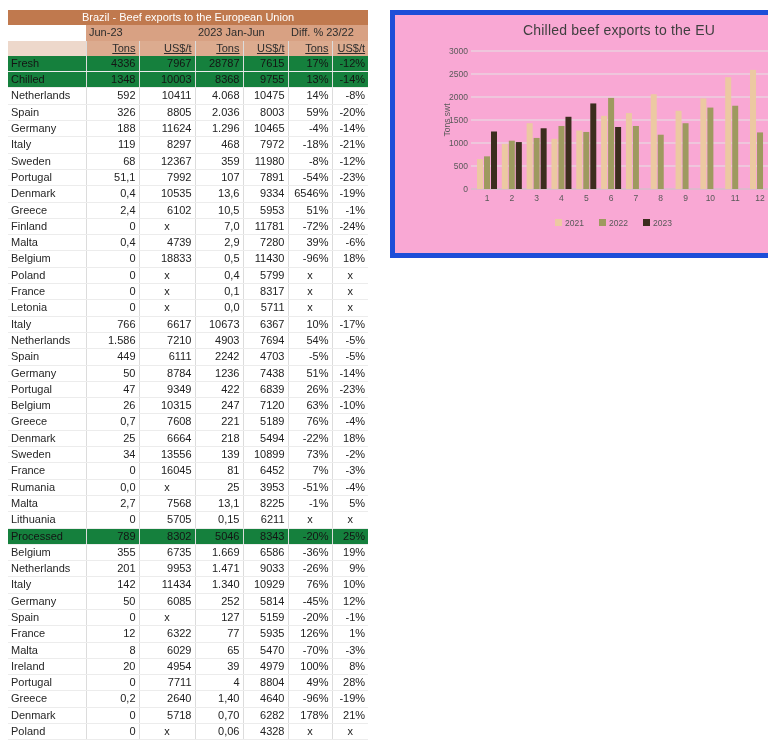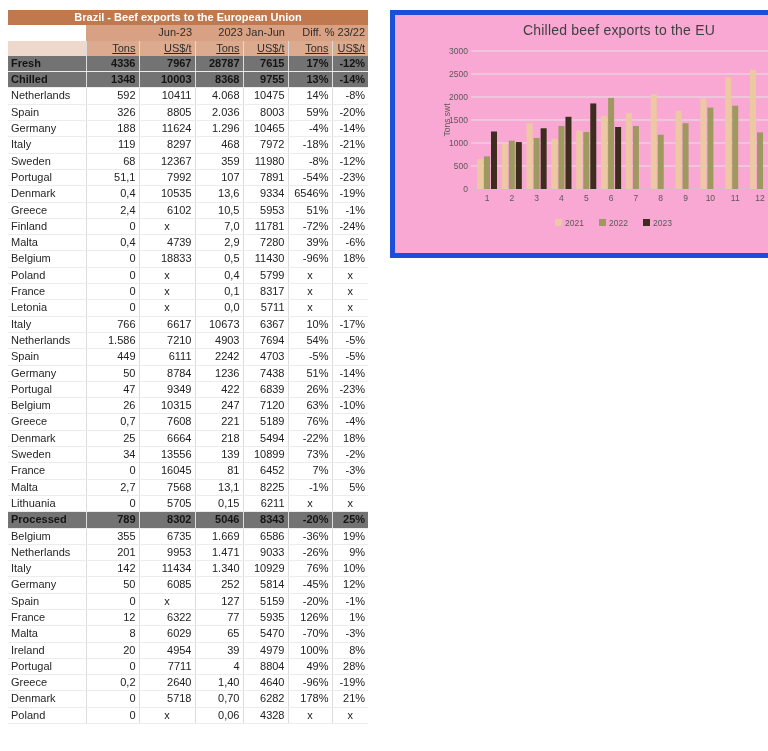--- a/index.html
+++ b/index.html
@@ -4,29 +4,29 @@
 <style>
   html,body{margin:0;padding:0;}
   body{
     width:768px;height:751px;background:#ffffff;position:relative;
     font-family:"Liberation Sans", sans-serif;
   }
   
   .table-wrap{position:absolute;left:8px;top:10px;width:360px;}
   table{border-collapse:collapse;width:100%;table-layout:fixed;font-size:11px;color:#222;}
   th,td{padding:0 3px;height:15.3px;line-height:15.3px;white-space:nowrap;overflow:hidden;}
-  .title-row th{background:#C0794E;color:#ffffff;font-weight:700;text-align:center;font-size:11px;}
-  .group-row th{background:#D8A183;font-weight:400;text-align:right;color:#2d2d2d;}
+  .title-row th{background:#C0794E;color:#ffffff;font-weight:400;text-align:center;font-size:11px;}
+  .group-row th{background:#D8A183;font-weight:400;text-align:left;color:#2d2d2d;}
   .group-row .blank{background:#ffffff;}
   .sub-row th{background:#DCAB8F;font-weight:400;text-align:right;color:#2d2d2d;text-decoration:underline;}
   .sub-row .corner{background:#EDD8CB;}
   .num-cell{text-align:right;border-left:1px solid #DCDCDC;}
   tbody td{border-bottom:1px solid #ECECEC;}
   .label-cell{text-align:left;color:#262626;}
-  .total-row td{background:#737373;font-weight:700;color:#141414;}
+  .total-row td{background:#15803d;font-weight:400;color:#141414;}
   .x-cell{text-align:center;}
   
   .chart-box{position:absolute;left:390px;top:10px;width:356px;height:238px;
     border:5px solid #1d4ed8;background:#f9a8d4;padding-left:46px;}
   .chart-title{text-align:center;font-size:14px;color:#3f3f3f;padding-top:7px;letter-spacing:.2px;}
   .chart-svg{display:block;}
 </style>
 </head>
 <body>
 
@@ -288,20 +288,29 @@
           <td class="num-cell">-2%</td>
         </tr>
         <tr class="country-row">
           <td class="label-cell">France</td>
           <td class="num-cell">0</td>
           <td class="num-cell">16045</td>
           <td class="num-cell">81</td>
           <td class="num-cell">6452</td>
           <td class="num-cell">7%</td>
           <td class="num-cell">-3%</td>
+        </tr>
+        <tr class="country-row">
+          <td class="label-cell">Rumania</td>
+          <td class="num-cell">0,0</td>
+          <td class="num-cell x-cell">x</td>
+          <td class="num-cell">25</td>
+          <td class="num-cell">3953</td>
+          <td class="num-cell">-51%</td>
+          <td class="num-cell">-4%</td>
         </tr>
         <tr class="country-row">
           <td class="label-cell">Malta</td>
           <td class="num-cell">2,7</td>
           <td class="num-cell">7568</td>
           <td class="num-cell">13,1</td>
           <td class="num-cell">8225</td>
           <td class="num-cell">-1%</td>
           <td class="num-cell">5%</td>
         </tr>

